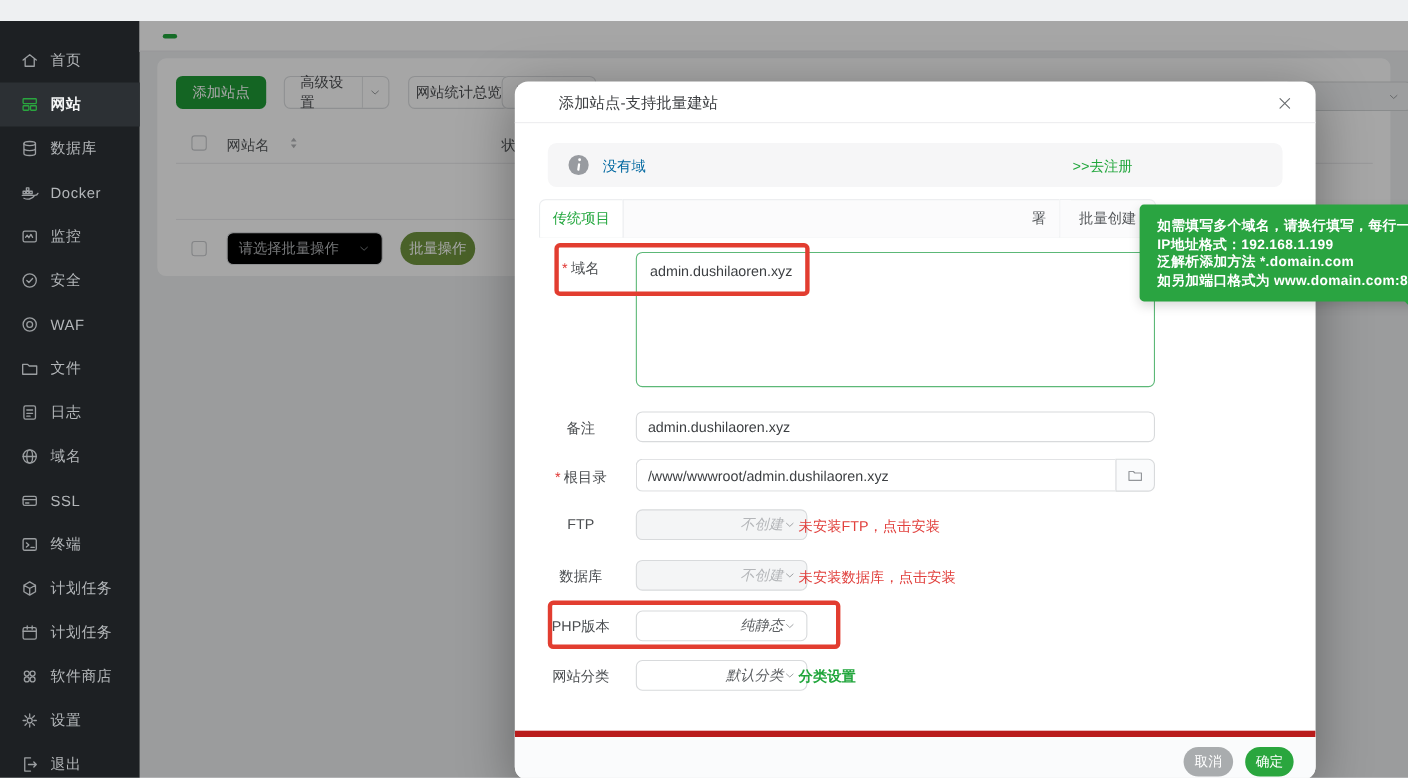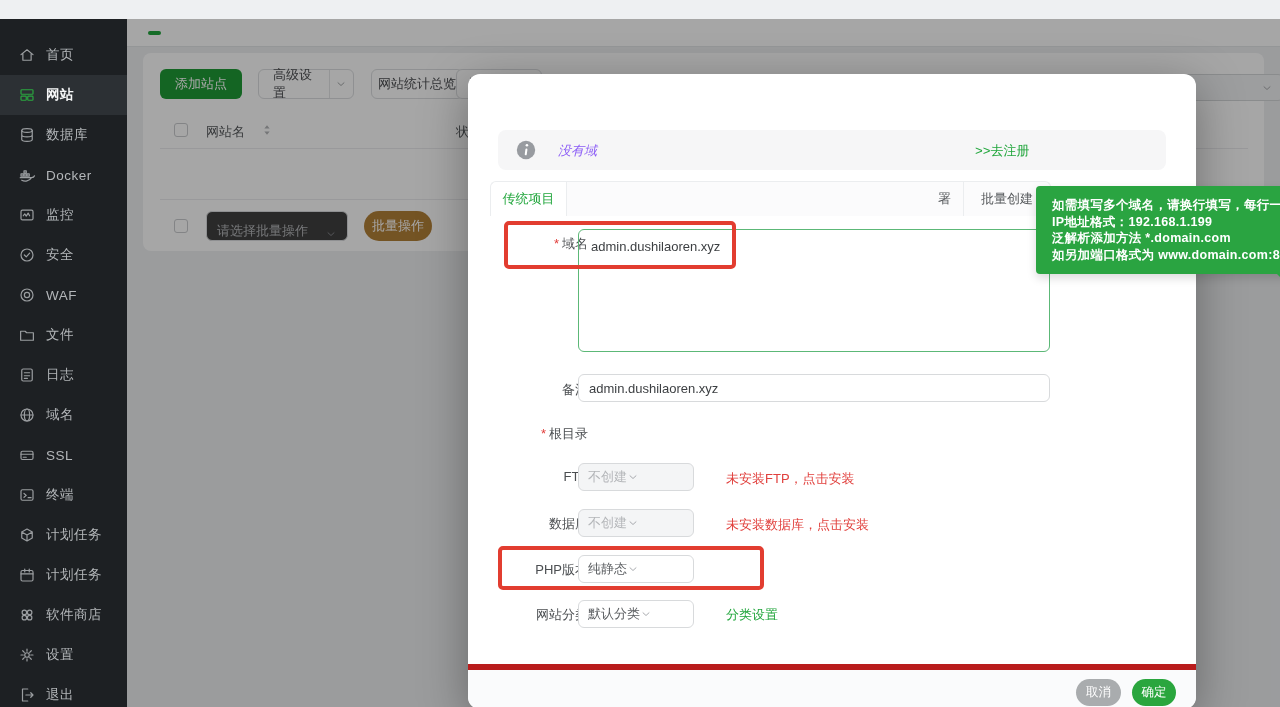--- a/index.html
+++ b/index.html
@@ -31,57 +31,57 @@
   .tb-adv .chev { width:26px; display:flex; justify-content:center; color:#8c8f92; }
   .tb-stats { position:absolute; left:228px; top:16px; width:92px; height:30px; }
   .tb-scan { position:absolute; left:313px; top:16px; width:86px; height:30px; justify-content:flex-start; padding-left:12px; }
   .tbl-head { position:absolute; left:17px; top:60px; width:1088px; height:36px; border-bottom:1px solid #ececee; color:#55585b; }
   .cbx { position:absolute; width:14px; height:14px; border:1px solid #c9cbce; border-radius:3px; background:#fff; }
   .th-site { position:absolute; left:46px; top:10px; }
   .th-sort { position:absolute; left:100px; top:9px; width:14px; height:16px; color:#b4b6b9; }
   .th-sort svg { width:14px; height:16px; }
   .th-status { position:absolute; left:296px; top:10px; }
   .batch-row { position:absolute; left:17px; top:146px; width:1088px; height:52px; }
-  .batch-select { position:absolute; left:46px; top:11px; width:142px; height:30px; border:1px solid #dcdee0; border-radius:6px; color:#b6b8bb; display:flex; align-items:flex-end; padding:0 10px; justify-content:space-between; background:#404040; }
-  .batch-btn { position:absolute; left:204px; top:11px; width:68px; height:30px; border-radius:15px; background:#a16207; opacity:.8; color:#fff; }
+  .batch-select { position:absolute; left:46px; top:11px; width:142px; height:30px; border:1px solid #dcdee0; border-radius:6px; color:#b6b8bb; display:flex; align-items:center; padding:0 10px; justify-content:space-between; background:#000000; }
+  .batch-btn { position:absolute; left:204px; top:11px; width:68px; height:30px; border-radius:15px; background:#4d7c0f; opacity:.8; color:#fff; }
   .filter-select { position:absolute; left:1023px; top:21px; width:118px; height:27px; border:1px solid #d5d7d9; border-radius:6px; background:#f2f3f4; display:flex; align-items:center; justify-content:space-between; padding:0 10px; color:#4b4e51; }
   .chev-ic { width:12px; height:12px; color:#93969a; display:inline-flex; }
   .chev-ic svg { width:12px; height:12px; }
 
   
   .overlay { position:absolute; left:127px; top:0; width:1153px; height:707px; background:rgba(0,0,0,.35); z-index:5; }
 
   
   .modal { position:absolute; left:468px; top:55px; width:728px; height:635px; background:#fff; border-radius:12px; z-index:10; box-shadow:0 12px 48px rgba(0,0,0,.35); }
   .m-head { position:absolute; left:0; top:0; width:728px; height:38px; border-bottom:1px solid #ededef; }
   .m-title { position:absolute; left:40px; top:11px; font-size:14px; color:#3d3f42; }
   .m-close { position:absolute; right:16px; top:8px; width:24px; height:24px; color:#6b6e71; display:flex; align-items:center; justify-content:center; cursor:pointer; }
   .m-close svg { width:16px; height:16px; }
   .info-bar { position:absolute; left:30px; top:56px; width:668px; height:40px; background:#f6f6f7; border-radius:8px; }
   .info-ic { position:absolute; left:17px; top:9px; width:22px; height:22px; }
   .info-ic svg { width:22px; height:22px; }
-  .info-text { position:absolute; left:60px; top:12px; color:#8b5cf6;font-style:italic; }
+  .info-text { position:absolute; left:50px; top:12px; color:#0369a1; }
   .info-link { position:absolute; left:477px; top:12px; color:#21a63c; cursor:pointer;font-family:Liberation Mono, monospace; }
 
   .tabbar { position:absolute; left:22px; top:107px; width:684px; height:35px; display:flex; border-bottom:1px solid #ebedef; }
   .mtab { height:35px; display:flex; align-items:center; justify-content:center; border:1px solid #ebedef; border-bottom:none; background:#fbfbfc; color:#55585b; cursor:pointer; border-right:none; }
   .mtab:first-child { border-top-left-radius:6px; }
   .mtab:nth-child(1) { width:76px; }
   .mtab:nth-child(2) { width:397px; justify-content:flex-end; padding-right:12px; }
   .mtab:nth-child(3) { width:88px; border-right:1px solid #ebedef; border-top-right-radius:6px; }
   .mtab.active { background:#fff; color:#21a63c; }
 
-  .f-label { position:absolute; left:20px; width:120px; text-align:right; color:#4b4e51; font-size:13px; }
+  .f-label { position:absolute; left:20px; width:120px; text-align:center; color:#4b4e51; font-size:13px; }
   .req { color:#e13c39; margin-right:3px; }
   .f-input { position:absolute; left:110px; height:28px; border:1px solid #d8dadc; border-radius:6px; padding:0 10px; font-size:13px; color:#3c3f42; background:#fff; display:flex; align-items:center; }
   .domain-area { position:absolute; left:110px; top:155px; width:472px; height:123px; border:1px solid #5cb877; border-radius:6px; padding:9px 12px; font-size:13px; color:#3c3f42; }
-  .f-select { position:absolute; left:110px; width:116px; height:28px; border:1px solid #d8dadc; border-radius:6px; background:#fff; display:flex; align-items:center; justify-content:flex-start; padding:0 9px; color:#5a5d60; }
+  .f-select { position:absolute; left:110px; width:156px; height:28px; border:1px solid #d8dadc; border-radius:6px; background:#fff; display:flex; align-items:center; justify-content:flex-end; padding:0 9px; color:#5a5d60;font-style:italic; }
   .f-select.disabled { background:#f4f5f6; color:#b4b6b9; }
   .warn-text { position:absolute; left:258px; color:#e1403d; }
-  .green-link { position:absolute; left:258px; color:#21a63c; cursor:pointer; }
+  .green-link { position:absolute; left:258px; color:#21a63c; cursor:pointer;font-weight:bold; }
   .dir-group { position:absolute; left:110px; top:343px; width:472px; height:30px; display:flex; }
   .dir-input { flex:1; border:1px solid #d8dadc; border-right:none; border-radius:6px 0 0 6px; display:flex; align-items:center; padding:0 10px; color:#3c3f42; }
   .dir-btn { width:36px; border:1px solid #d8dadc; border-radius:0 6px 6px 0; background:#fafbfc; display:flex; align-items:center; justify-content:center; color:#6f7275; cursor:pointer; }
   .dir-btn svg { width:16px; height:16px; }
 
   .m-foot { position:absolute; left:0; top:590px; width:728px; height:45px; background:#fafbfc; border-top:6px solid #b91c1c; border-radius:0 0 12px 12px; }
   .pill { position:absolute; top:9px; height:27px; border-radius:14px; color:#fff; font-size:12.5px; display:flex; align-items:center; justify-content:center; cursor:pointer; }
   .pill-cancel { right:75px; width:45px; background:#a9acae; }
   .pill-ok { right:20px; width:44px; background:#2aa63e; }
 
@@ -308,20 +308,28 @@
               <path d="M6 9.5l6 5.5 6-5.5"></path>
             </svg>
           </span>
       </div>
     </div>
   </div>
 
   <div class="overlay"></div>
 
   <div class="modal">
+    <div class="m-head">
+      <span class="m-title">添加站点-支持批量建站</span>
+      <span class="m-close">
+          <svg viewBox="0 0 24 24" fill="none" stroke="currentColor" stroke-width="1.6" stroke-linecap="round" stroke-linejoin="round">
+            <path d="M5.5 5.5l13 13M18.5 5.5l-13 13"></path>
+          </svg>
+        </span>
+    </div>
 
     <div class="info-bar">
       <span class="info-ic"><svg viewBox="0 0 24 24">
             <circle cx="12" cy="12" r="10" fill="#989ba0"></circle>
             <rect x="11" y="10.3" width="2.2" height="7.5" rx="1.1" fill="#fff" transform="rotate(8 12 14)"></rect>
             <circle cx="13" cy="6.8" r="1.4" fill="#fff"></circle>
           </svg></span>
       <span class="info-text">没有域</span>
       <span class="info-link">&gt;&gt;去注册</span>
     </div>
@@ -336,20 +344,30 @@
       <span class="req">*</span><span>域名</span>
     </div>
     <div class="domain-area">admin.dushilaoren.xyz</div>
 
     <div class="f-label" style="top:307px; left:0;">备注</div>
     <div class="f-input" style="top:300px; width:472px;">admin.dushilaoren.xyz</div>
 
     <div class="f-label" style="top:351px; left:0;">
       <span class="req">*</span><span>根目录</span>
     </div>
+    <div class="dir-group">
+      <div class="dir-input">/www/wwwroot/admin.dushilaoren.xyz</div>
+      <div class="dir-btn">
+          <span class="chev-ic" style="width:16px;height:16px;">
+            <svg viewBox="0 0 24 24" fill="none" stroke="currentColor" stroke-width="1.6" stroke-linecap="round" stroke-linejoin="round">
+              <path d="M3.5 7h6l2 2h9v10h-17z"></path>
+            </svg>
+          </span>
+        </div>
+    </div>
 
     <div class="f-label" style="top:395px; left:0;">FTP</div>
     <div class="f-select disabled" style="top:389px;">
       <span>不创建</span>
       <span class="chev-ic">
           <svg viewBox="0 0 24 24" fill="none" stroke="currentColor" stroke-width="1.6" stroke-linecap="round" stroke-linejoin="round">
             <path d="M6 9.5l6 5.5 6-5.5"></path>
           </svg>
         </span>
     </div>

